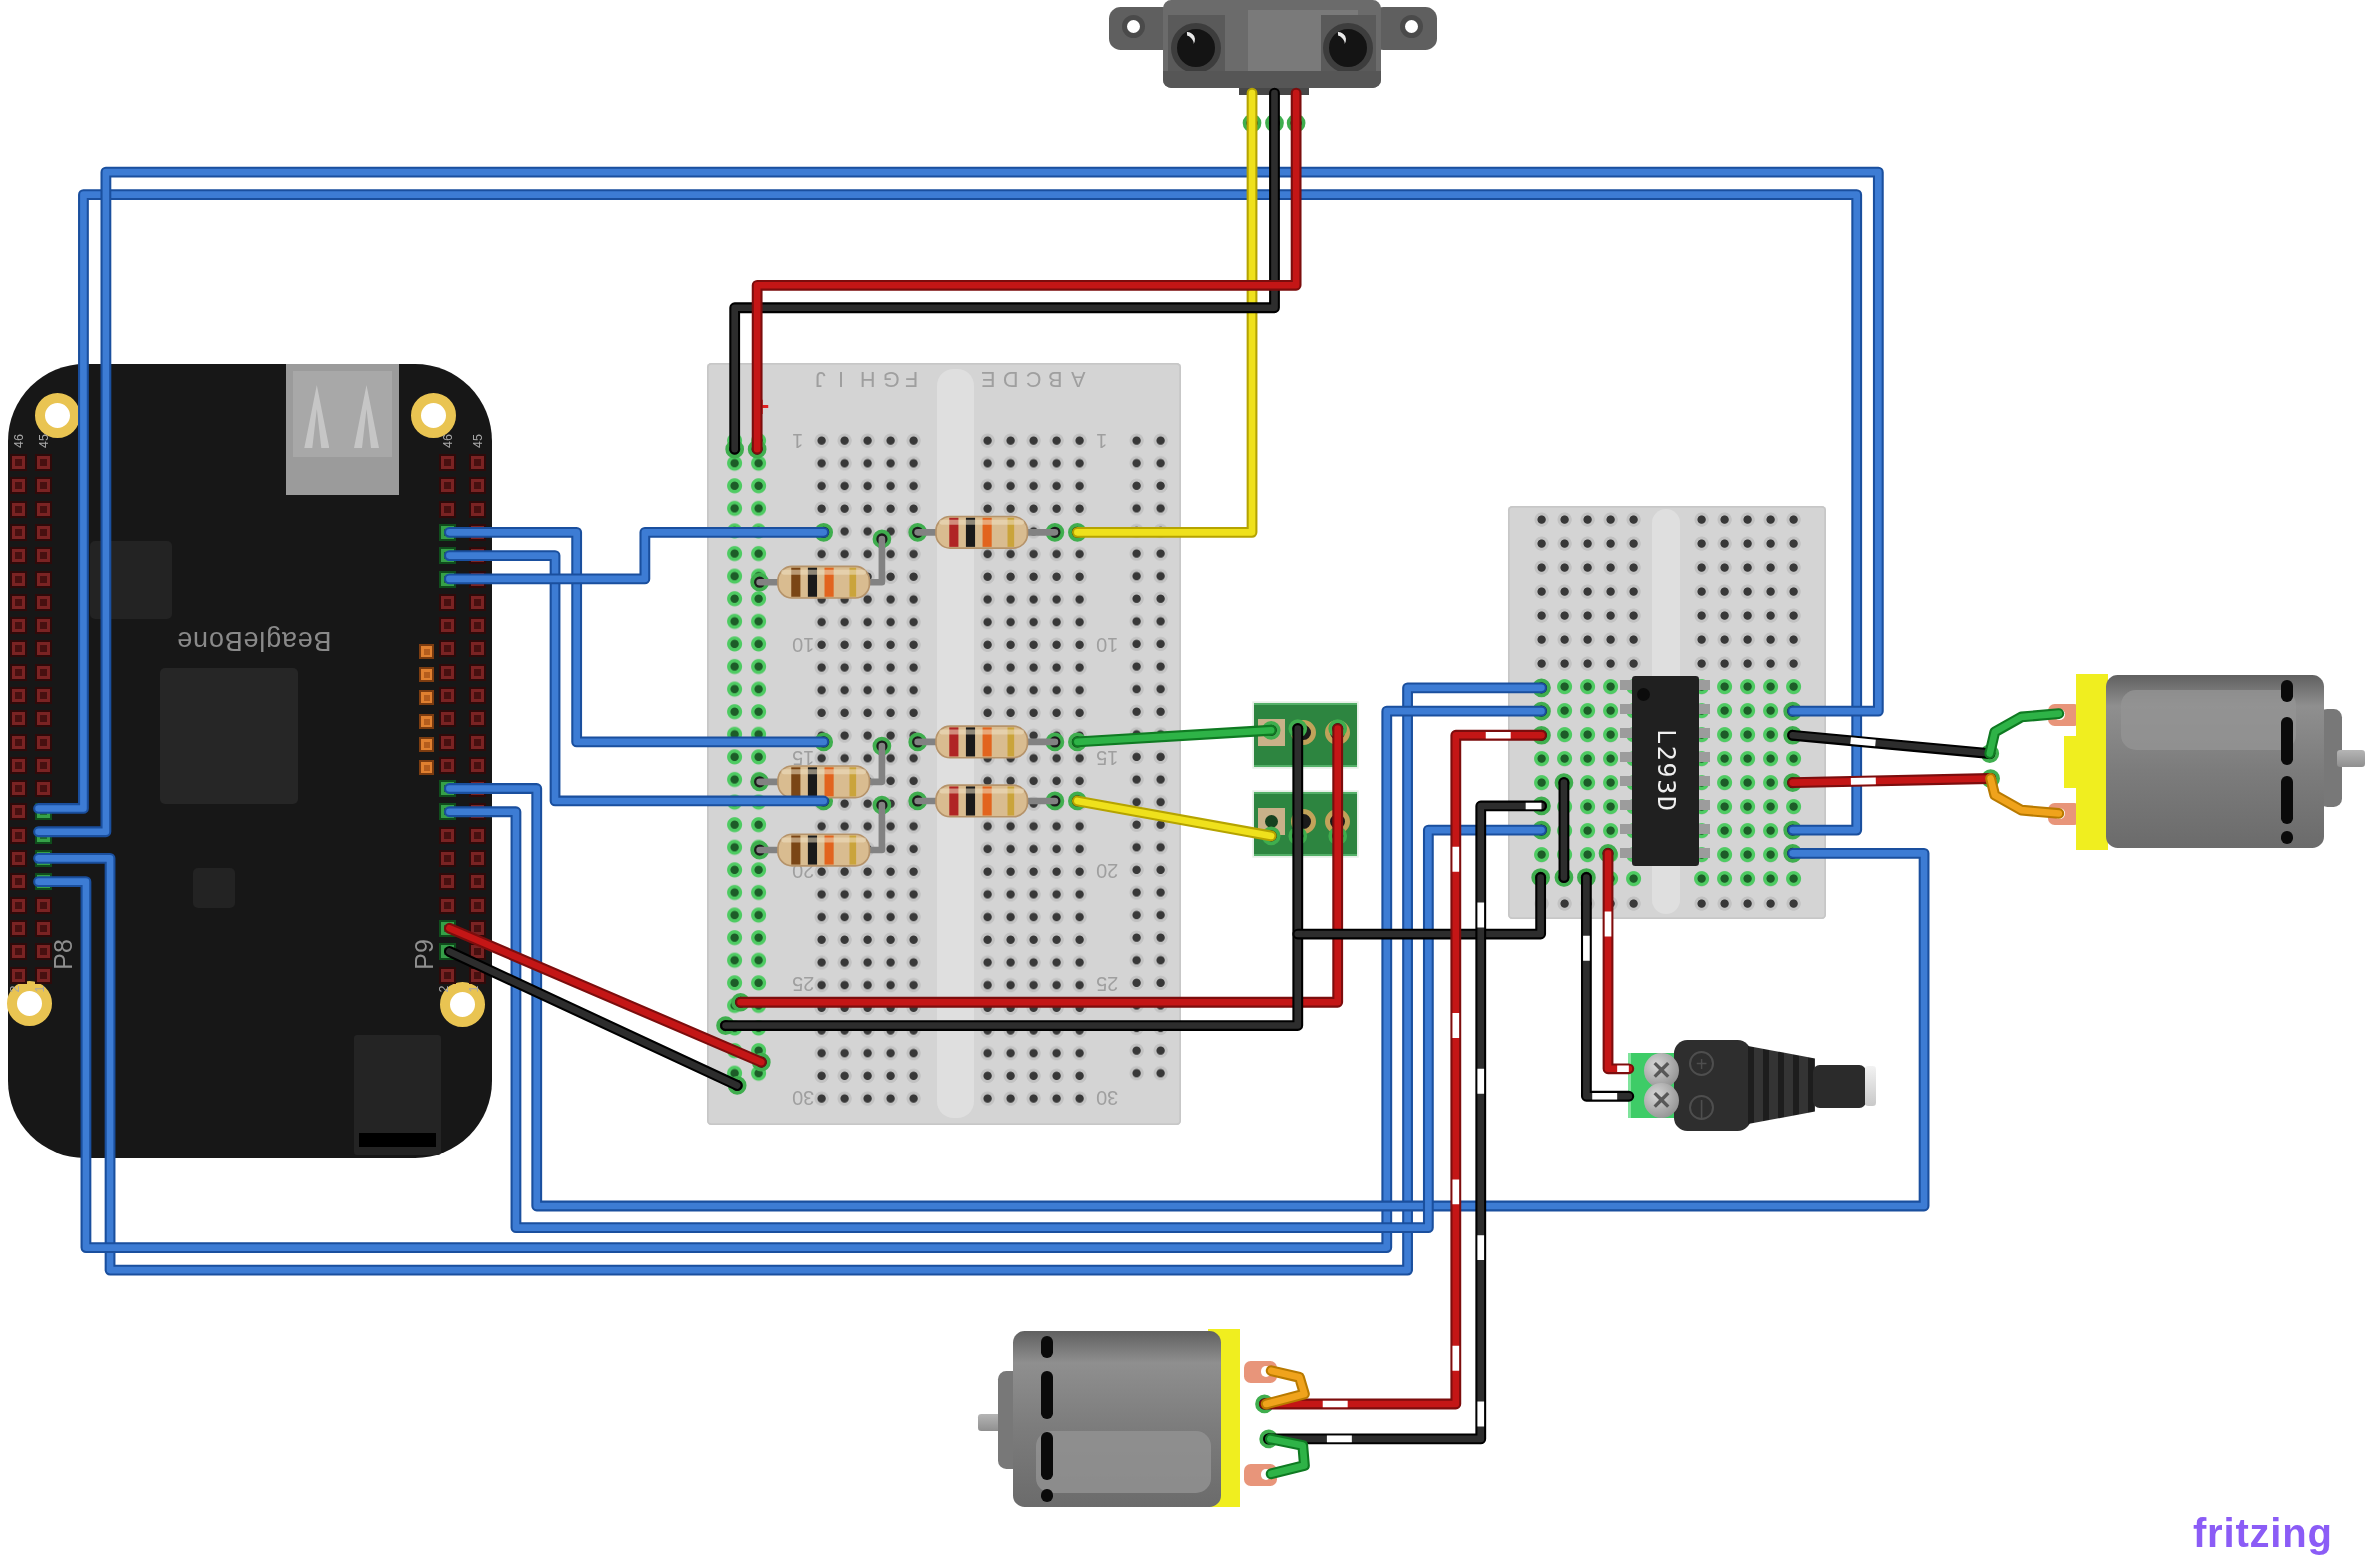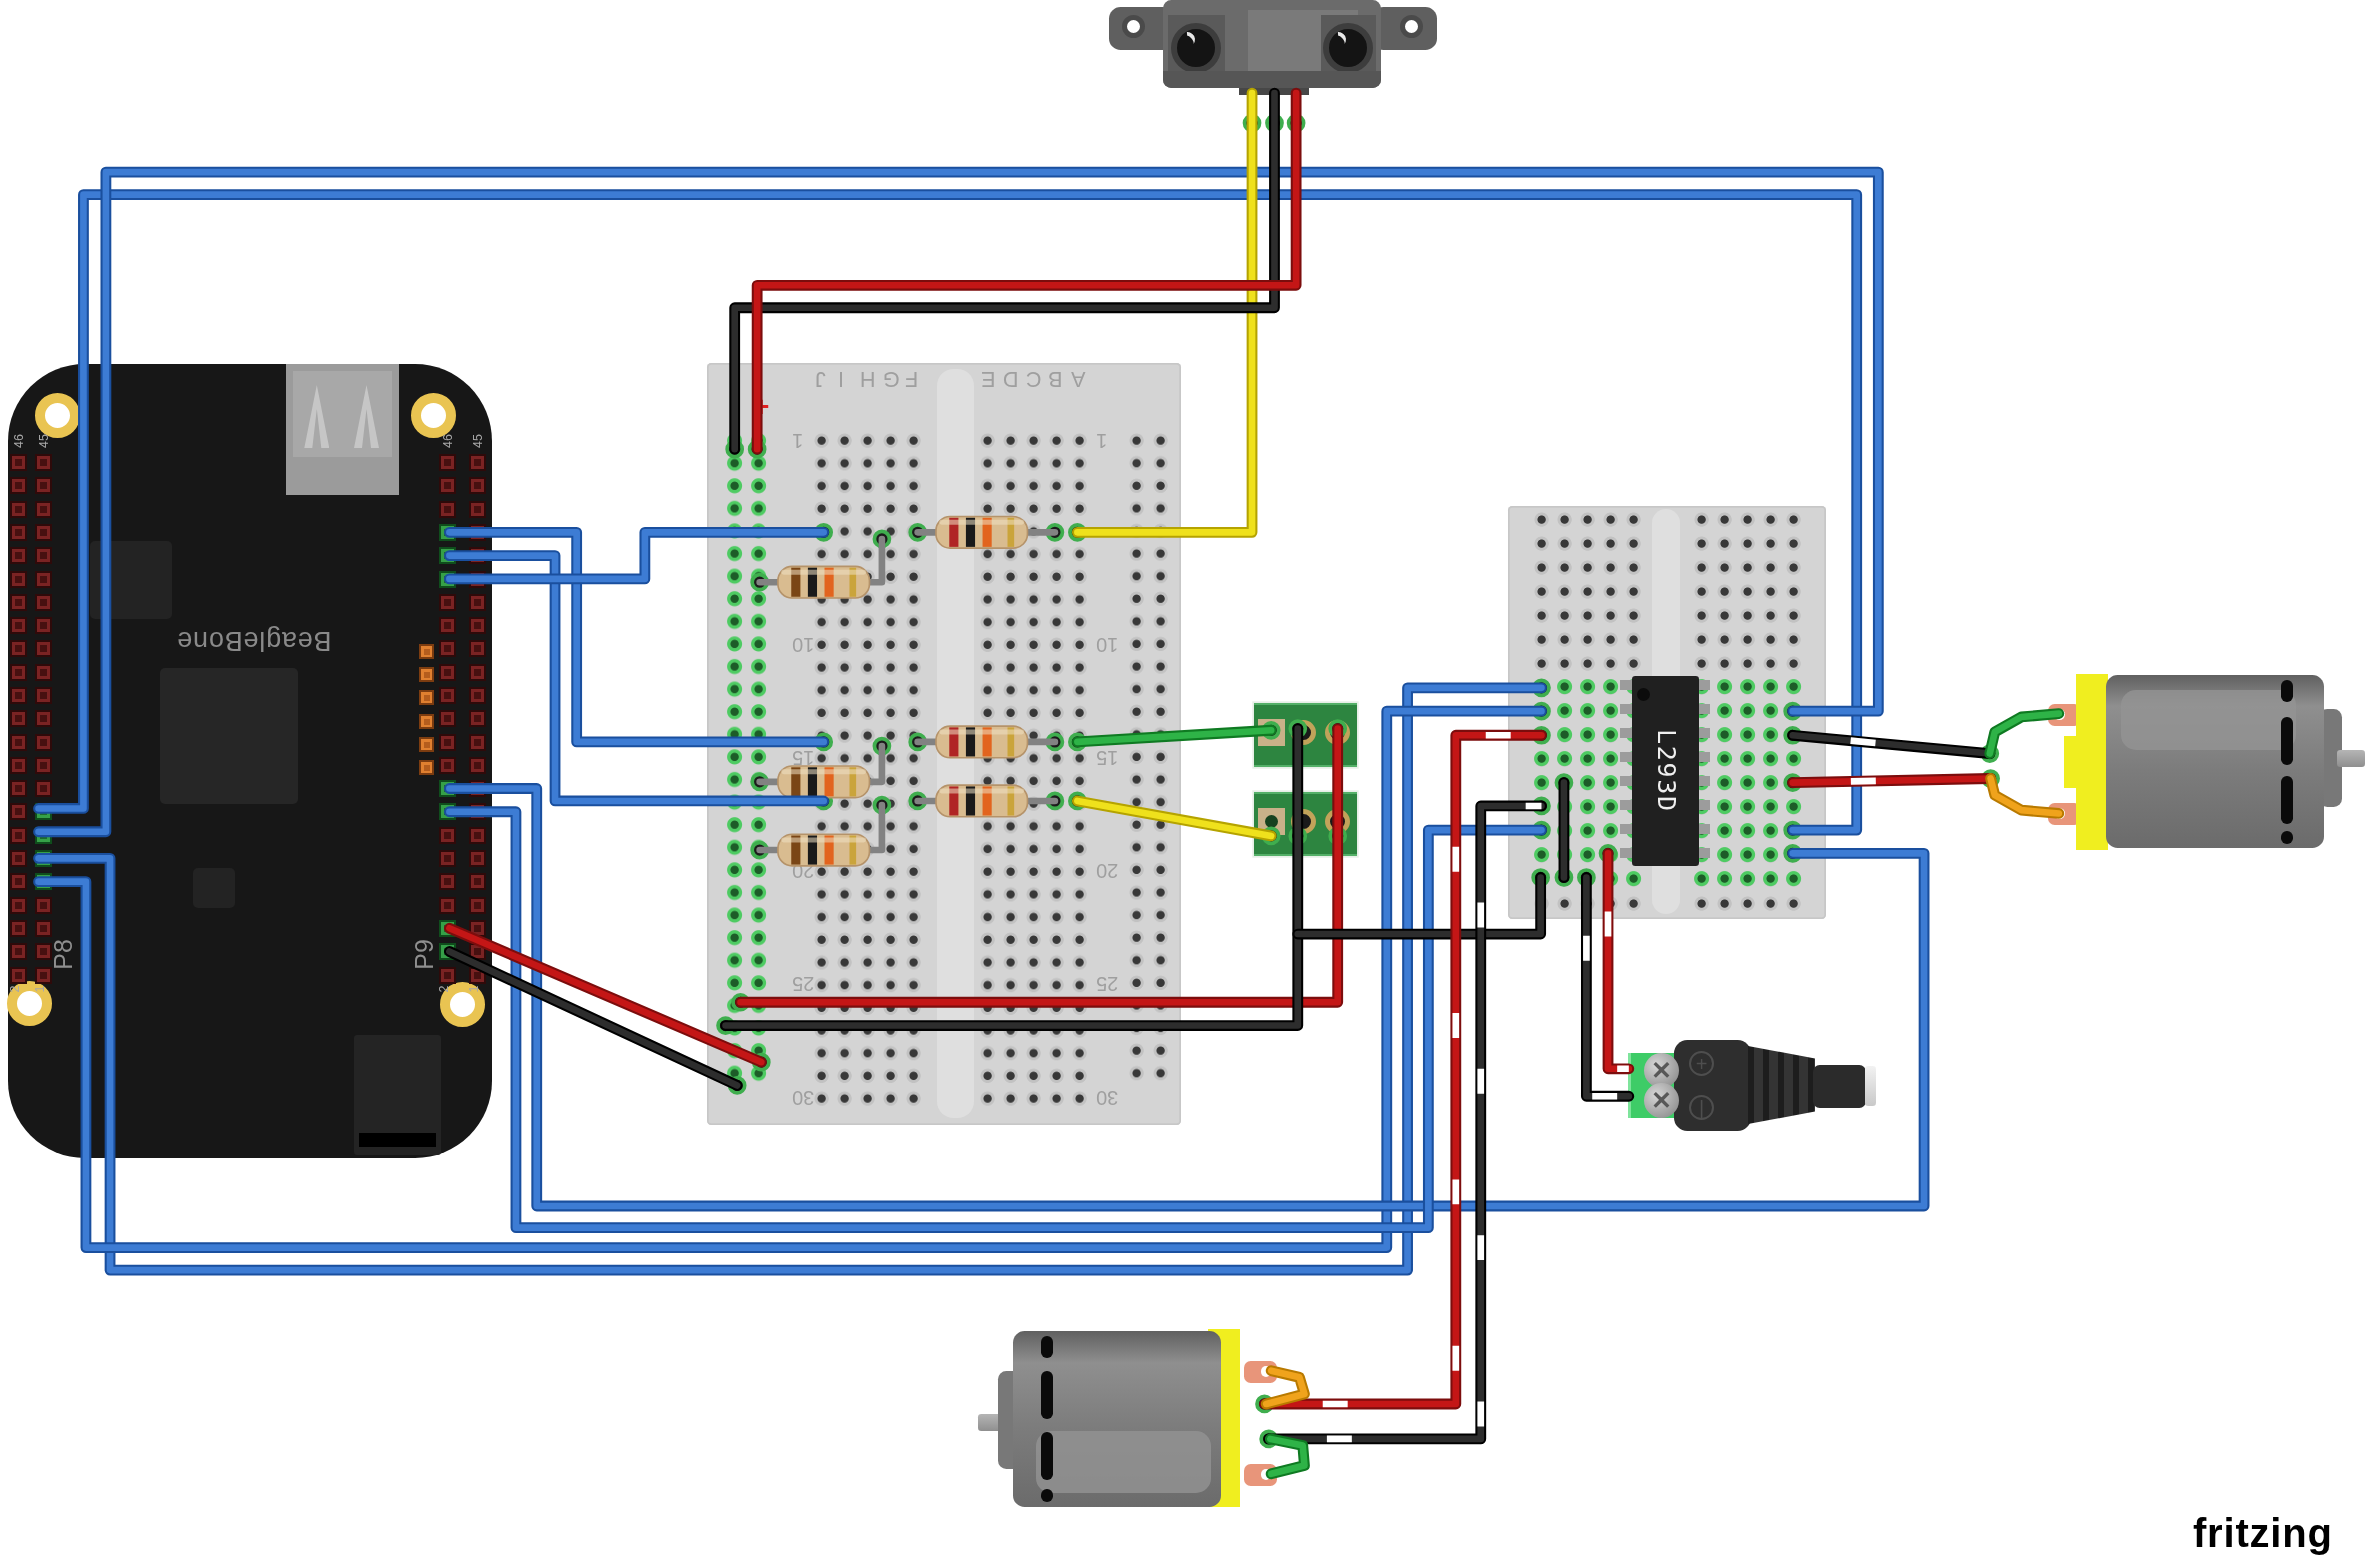--- a/index.html
+++ b/index.html
@@ -63,21 +63,21 @@
   
   .sens-ear{background:#5f5f5f;border-radius:11.6px;}
   .sens-hole{position:absolute;width:23px;height:23px;border-radius:50%;background:#fff;border:5px solid #4a4a4a;box-sizing:border-box;}
   .sens-body{background:#6b6b6b;border-radius:8.3px;}
   .sens-low{position:absolute;left:0;right:0;bottom:0;height:16.6px;background:#565656;border-radius:0 0 8.3px 8.3px;}
   .sens-panel{position:absolute;background:#7a7a7a;}
   .sens-lensbox{position:absolute;background:#5a5a5a;}
   .sens-lens{position:absolute;width:50px;height:50px;border-radius:50%;background:#141414;border:6.7px solid #3d3d3d;box-sizing:border-box;}
   .sens-glint{position:absolute;width:15px;height:15px;border-radius:50%;border-top:4.2px solid #e8e8e8;border-left:4.2px solid rgba(232,232,232,0);transform:rotate(40deg);box-sizing:border-box;}
   .sens-conn{background:#474747;}
-  .watermark{color:#000000;font-size:40px;font-weight:bold;letter-spacing:0.8px;}
+  .watermark{color:#8b5cf6;font-size:40px;font-weight:bold;letter-spacing:0.8px;}
   svg{position:absolute;left:0;top:0;}
 </style>
 </head>
 <body>
 
 <div class="stage">
 
   <div class="abs bb-body" style="left:707px;top:363px;width:474px;height:762px;"></div>
   <div class="abs bb-channel" style="left:937px;top:369px;width:37px;height:749px;"></div>
   <div class="abs holes-green" style="left:723px;top:429px;width:48px;height:657px;background-size:24px 22.6px;"></div>

